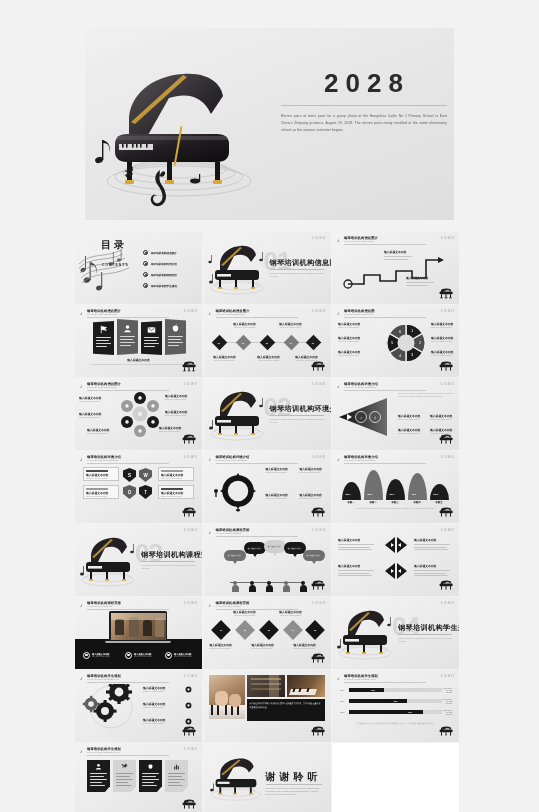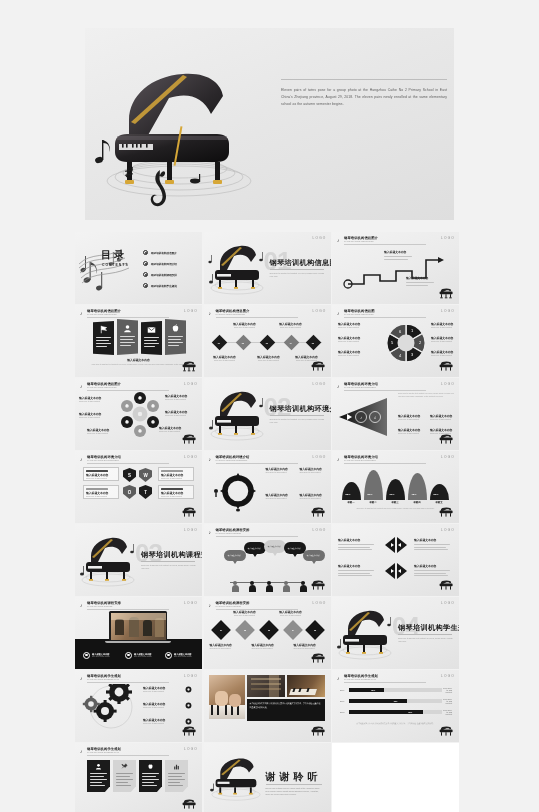--- a/index.html
+++ b/index.html
@@ -87,21 +87,21 @@
     color: rgba(130,130,130,.22); line-height: 1; letter-spacing: -1px;
   }
   .sec-title {
     position: absolute; left: 66px; top: 26px; font-size: 7.2px; font-weight: 700;
     color: #1c1c1c; letter-spacing: .3px; white-space: nowrap;
   }
   .sec-rule { position: absolute; left: 66px; top: 37px; width: 54px; height: .5px; background: #b9b9b9; }
   .sec-sub { position: absolute; left: 66px; top: 40px; width: 55px; font-size: 1.9px; color: #9b9b9b; line-height: 1.7; }
 
   
-  .co-title { position: absolute; left: 26px; top: 16px; font-size: 10px; font-weight: 700; color: #1a1a1a; letter-spacing: 3px; }
+  .co-title { position: absolute; left: 26px; top: 6px; font-size: 10px; font-weight: 700; color: #1a1a1a; letter-spacing: 3px; }
   .co-sub { position: absolute; left: 27px; top: 31px; font-size: 3.4px; font-weight: 700; color: #2d2d2d; letter-spacing: 1px; }
   .co-item { position: absolute; left: 68px; display: flex; align-items: center; gap: 3px; }
   .co-dot {
     width: 5px; height: 5px; border-radius: 50%; border: 1px solid #262626;
     display: flex; align-items: center; justify-content: center;
   }
   .co-dot i { width: 2px; height: 2px; border-radius: 50%; background: #262626; display: block; }
   .co-lbl { font-size: 2.6px; font-weight: 700; color: #2b2b2b; white-space: nowrap; }
   .co-notes { position: absolute; left: 2px; top: 12px; width: 56px; height: 52px; }
 
@@ -211,20 +211,21 @@
         <rect x="36" y="120" width="1.2" height="9" transform="rotate(12 36 124)"></rect>
         <rect x="40" y="119" width="1.2" height="9" transform="rotate(12 40 123)"></rect>
         <rect x="34" y="122" width="8" height="1.1" transform="rotate(-12 38 122)"></rect>
         <rect x="34" y="126" width="8" height="1.1" transform="rotate(-12 38 126)"></rect>
       </g>
       <ellipse cx="104" cy="133" rx="5" ry="2.4" fill="#1d1d1d"></ellipse>
       <rect x="108" y="126" width="1.2" height="8" fill="#1d1d1d"></rect>
     </svg>
 
     <div class="hero-right">
+      <div class="hero-year">2028</div>
       <div class="hero-rule"></div>
       <div class="hero-desc">Eleven pairs of twins pose for a group photo at the Hangzhou Caihe No 2 Primary School in East China's Zhejiang province, August 29, 2018. The eleven pairs newly enrolled at the same elementary school as the autumn semester begins.</div>
     </div>
   </div>
 
   <div class="grid">
 
     <div class="thumb">
       <svg class="co-notes" viewBox="0 0 56 52">
         <g fill="#2a2a2a" opacity=".85">

